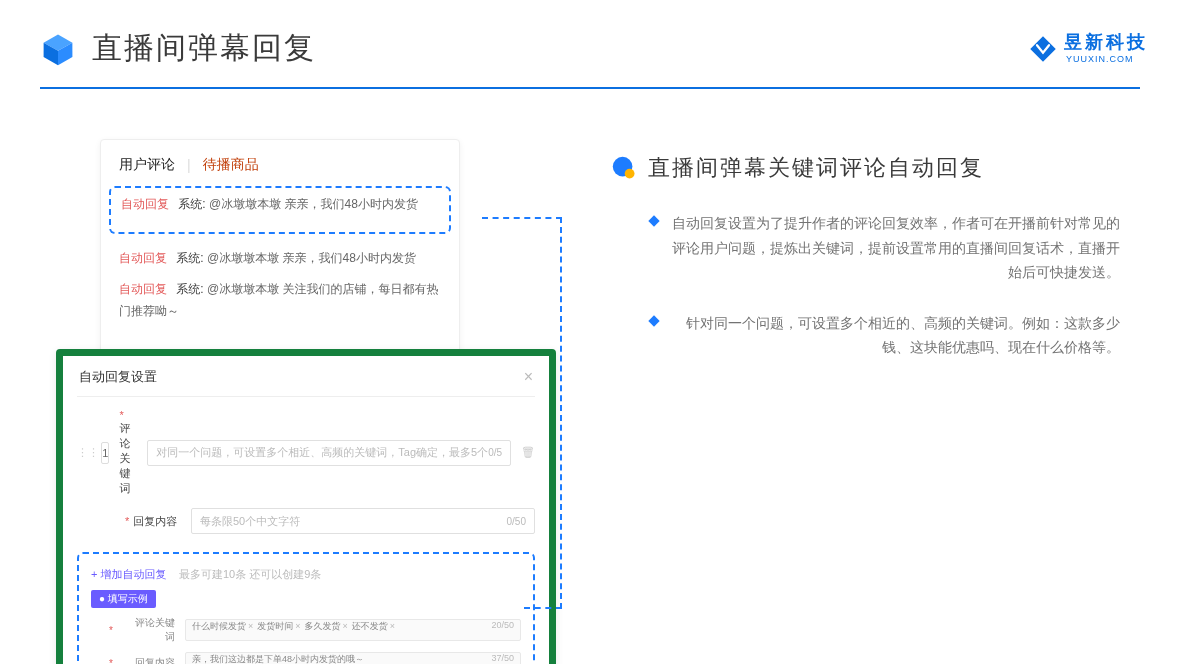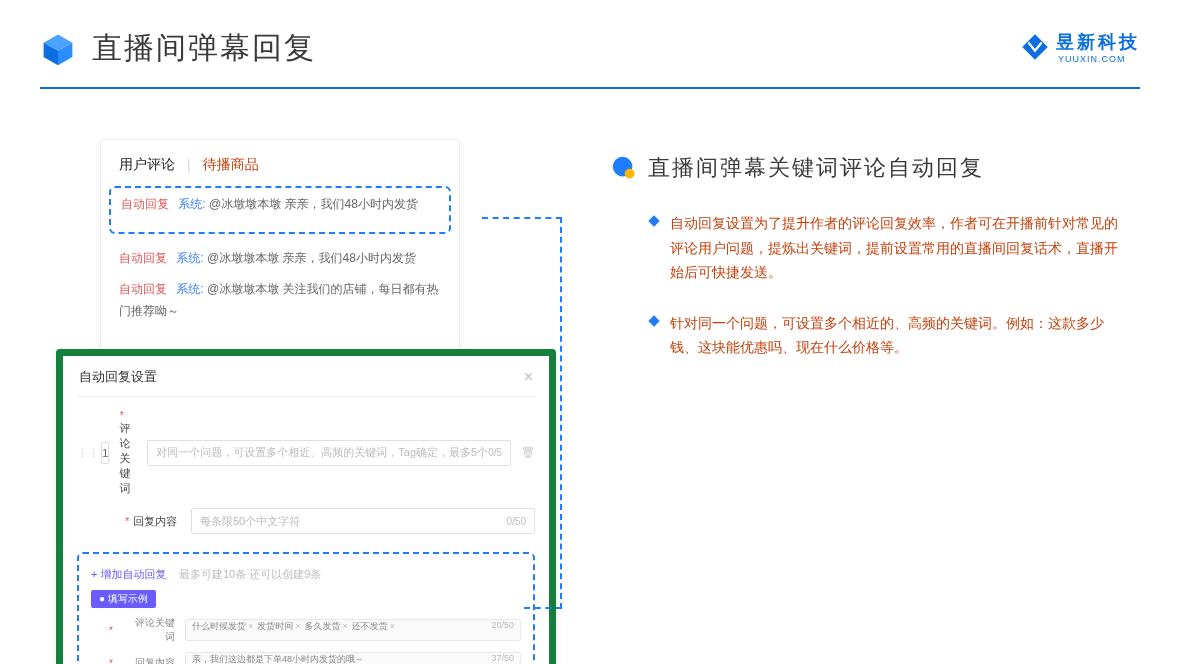--- a/index.html
+++ b/index.html
@@ -2,41 +2,41 @@
 <html><head>
 <meta charset="utf-8">
 <style>
 * { margin: 0; padding: 0; box-sizing: border-box; }
 body { font-family: "Microsoft YaHei", Arial, sans-serif; background: #fff; width: 1180px; height: 664px; position: relative; overflow: hidden; }
 
 
 .header { display: flex; align-items: center; padding: 28px 40px 18px 40px; position: relative; }
 .cube-icon { width: 36px; height: 36px; margin-right: 16px; }
 .page-title { font-size: 30px; font-weight: 400; color: #3a3a3a; letter-spacing: 2px; }
-.brand { position: absolute; right: 40px; top: 30px; display: flex; align-items: center; }
+.brand { position: absolute; right: 32px; top: 30px; display: flex; align-items: flex-end; }
 .brand-logo { width: 30px; height: 30px; margin-right: 6px; }
 .brand-text { font-size: 18px; font-weight: 700; color: #0b6fe0; letter-spacing: 3px; }
 .brand-sub { font-size: 9px; color: #0b6fe0; letter-spacing: 1px; margin-left: 2px; }
 .header-rule { margin: 0 40px; height: 2px; background: #0b6fe0; }
 
 
 .content { display: flex; padding: 50px 40px 0 40px; gap: 70px; }
 .left-col { width: 500px; position: relative; }
-.right-col { flex: 1; padding-top: 14px; }
+.right-col { flex: 1; padding-top: 14px; text-align: right; }
 
 
 .comment-card { width: 360px; margin-left: 60px; background: #fff; border: 1px solid #eee; border-radius: 4px; box-shadow: 0 2px 6px rgba(0,0,0,.06); padding: 16px 18px 30px; position: relative; z-index: 1; }
 .cc-tabs { display: flex; align-items: center; font-size: 14px; margin-bottom: 18px; }
 .cc-tab-active { font-weight: 400; color: #222; }
 .cc-tab-sep { margin: 0 12px; color: #ddd; }
 .cc-tab-inactive { color: #c2410c; }
 
 .cc-row { font-size: 12px; color: #666; line-height: 1.8; margin-bottom: 10px; }
 .cc-row .tag-auto { color: #e35a5a; margin-right: 6px; }
-.cc-row .sys { color: #3b82f6; }
+.cc-row .sys { color: #404040; }
 .cc-row .mention { color: #666; }
 .cc-highlight { border: 2px dashed #1d7cff; border-radius: 6px; padding: 6px 10px; margin: -6px -10px 14px -10px; }
 
 
 .settings-card { position: absolute; left: 16px; top: 210px; width: 500px; background: #fff; border: 7px solid #15803d; border-radius: 4px; box-shadow: 0 2px 8px rgba(0,0,0,.08); padding: 12px 14px 18px; z-index: 2; }
 .sc-header { display: flex; align-items: center; justify-content: space-between; font-size: 13px; color: #333; padding: 0 2px 10px; border-bottom: 1px solid #eee; }
 .sc-close { color: #bbb; font-size: 16px; cursor: pointer; }
 
 .form-row { display: flex; align-items: center; gap: 10px; margin-top: 12px; font-size: 11px; }
 .drag-col { width: 14px; color: #ccc; text-align: center; }
@@ -67,21 +67,21 @@
 .connector1v { position: absolute; left: 520px; top: 78px; width: 2px; height: 392px; border-left: 2px dashed #1d7cff; z-index: 3; }
 .connector2 { position: absolute; left: 484px; top: 468px; width: 38px; height: 2px; border-top: 2px dashed #1d7cff; z-index: 3; }
 .extra-count { position: absolute; right: 12px; bottom: 10px; font-size: 9px; color: #bbb; }
 
 
 .bubble-row { display: flex; align-items: center; margin-bottom: 28px; }
 .bubble-icon { width: 28px; height: 28px; margin-right: 10px; }
 .section-title { font-size: 22px; color: #3a3a3a; letter-spacing: 2px; }
 .bullet-item { display: flex; margin: 0 0 26px 40px; max-width: 470px; }
 .diamond { width: 8px; height: 8px; background: #1d7cff; transform: rotate(45deg); margin: 6px 12px 0 0; flex-shrink: 0; }
-.bullet-text { font-size: 14px; color: #c2410c; line-height: 1.75; }
+.bullet-text { font-size: 14px; color: #737373; line-height: 1.75; }
 </style>
 </head>
 <body>
 
 <div class="header">
   <svg class="cube-icon" viewBox="0 0 40 40">
     <polygon points="20,4 36,13 20,22 4,13" fill="#4aa3ff"></polygon>
     <polygon points="4,13 20,22 20,38 4,29" fill="#0b6fe0"></polygon>
     <polygon points="36,13 20,22 20,38 36,29" fill="#2b8cff"></polygon>
   </svg>

